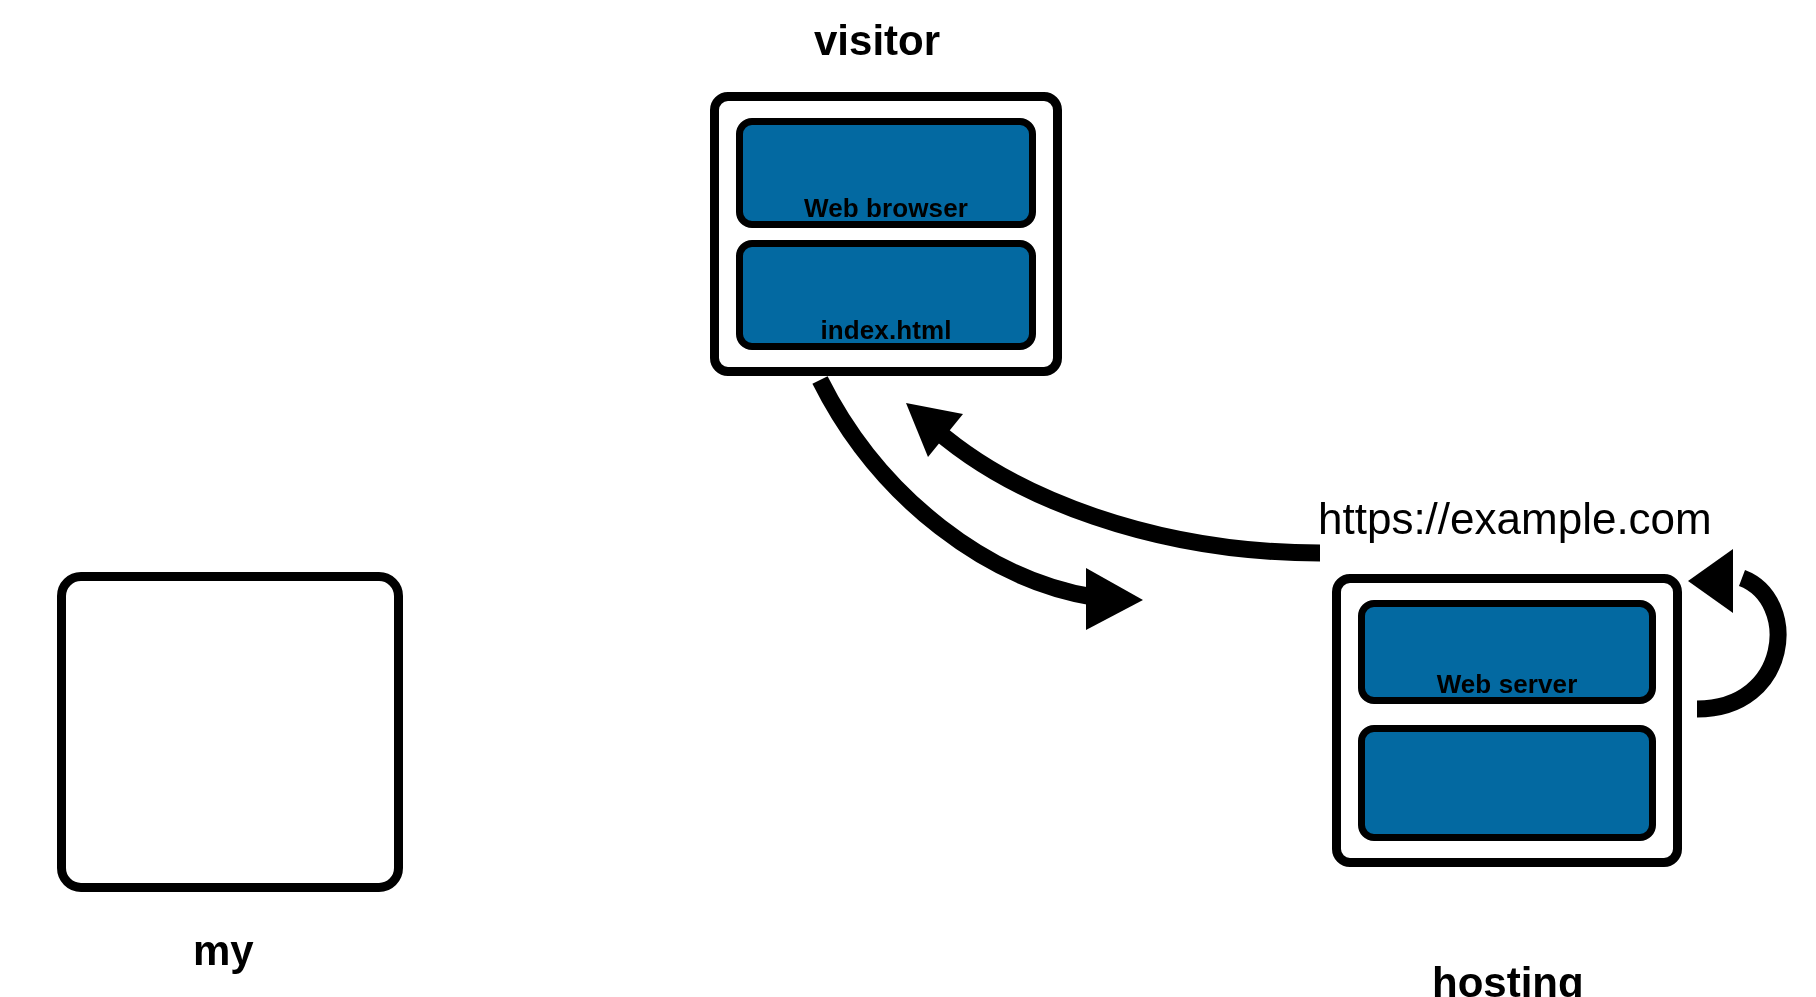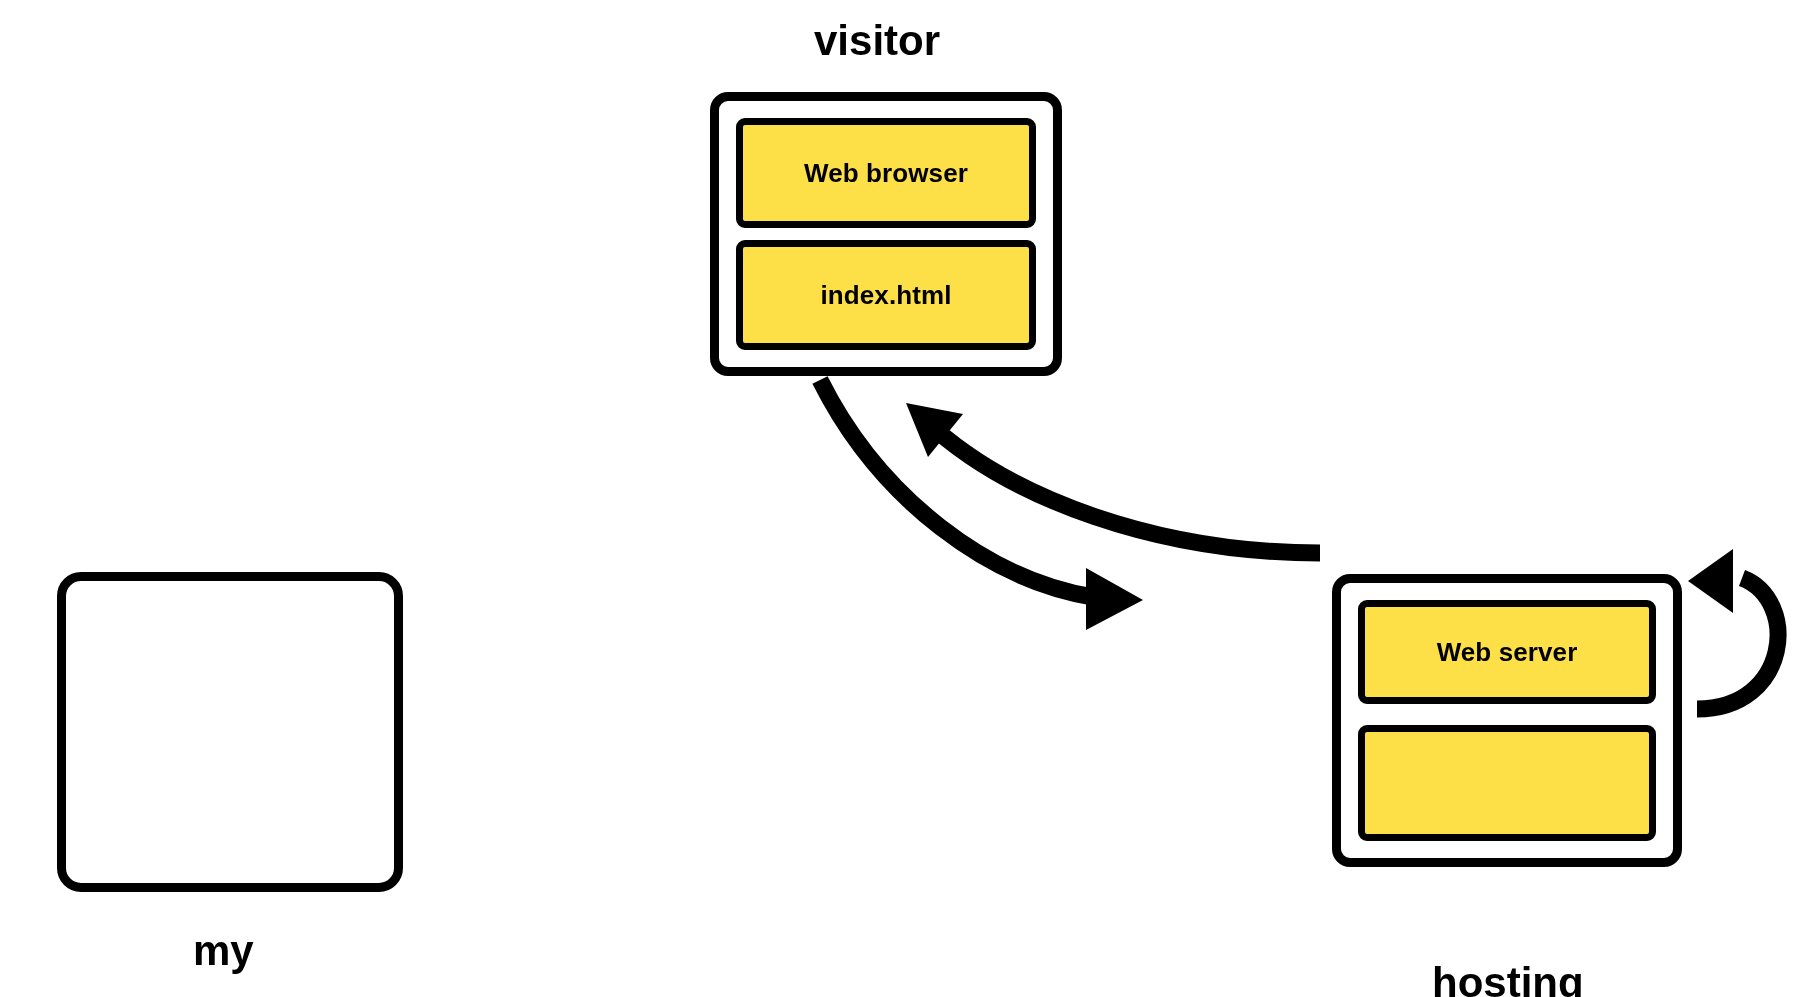--- a/index.html
+++ b/index.html
@@ -26,25 +26,25 @@
     background: #ffffff;
     border: 9px solid #000000;
     border-radius: 18px;
     display: flex;
     flex-direction: column;
     justify-content: space-between;
     align-items: center;
   }
   .node-inner {
     box-sizing: border-box;
-    background: #fde047;
+    background: #0369a1;
     border: 7px solid #000000;
-    border-radius: 9px;
+    border-radius: 16px;
     display: flex;
-    align-items: center;
+    align-items: flex-end;
     justify-content: center;
     text-align: center;
   }
   .inner-label {
     font-size: 26px;
     font-weight: 700;
     color: #000000;
     letter-spacing: 0.1px;
     line-height: 1;
     white-space: nowrap;
@@ -123,20 +123,21 @@
 <body>
 
 <div id="canvas">
 
   <div class="caption-bold" id="caption-visitor">visitor</div>
 
   <div class="caption-bold" id="caption-my">my</div>
 
   <div class="caption-bold" id="caption-hosting">hosting</div>
 
+  <div class="caption-plain" id="caption-url">https://example.com</div>
 
   <div id="my-box"></div>
 
   <div class="node-outer" id="visitor-box">
     <div class="node-inner" id="visitor-inner-browser">
       <span class="inner-label">Web browser</span>
     </div>
     <div class="node-inner" id="visitor-inner-index">
       <span class="inner-label">index.html</span>
     </div>

